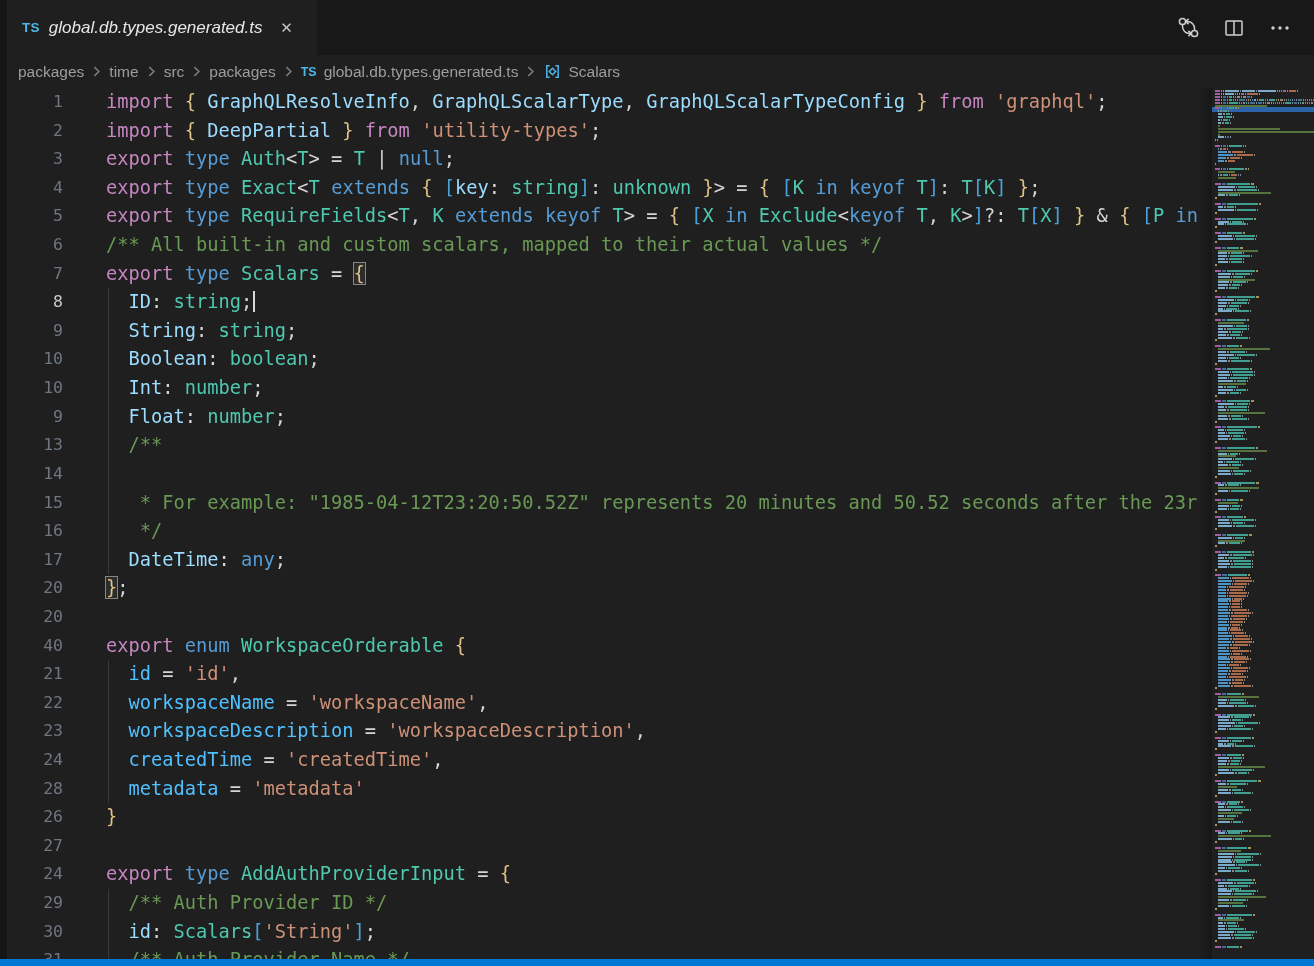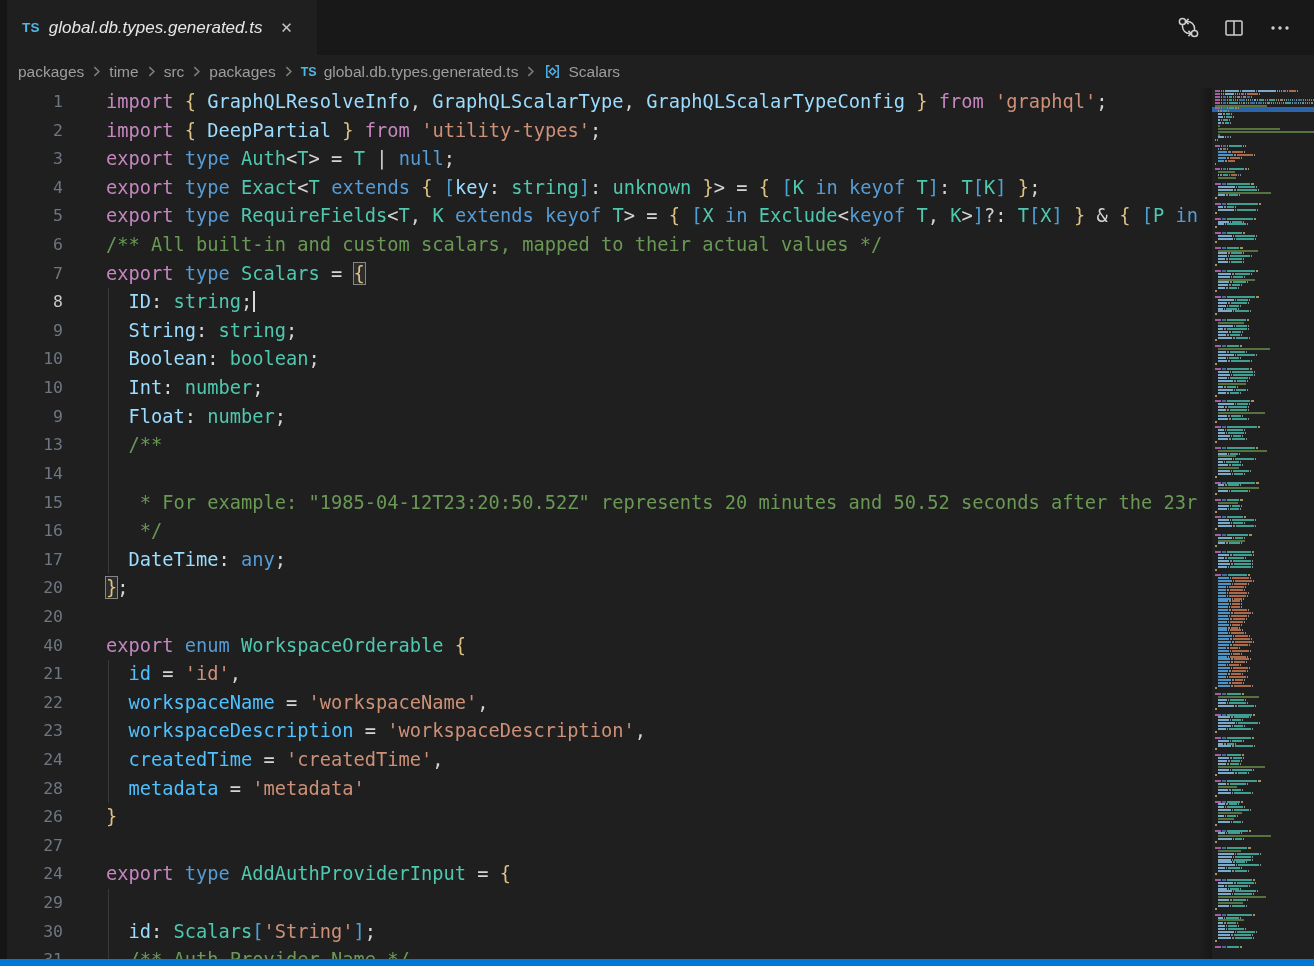--- a/index.html
+++ b/index.html
@@ -187,21 +187,21 @@
       <div class="cl"></div>
       <div class="cl"><span class="tk-kw">export</span><span class="tk-pn"> </span><span class="tk-st">enum</span><span class="tk-pn"> </span><span class="tk-ty">WorkspaceOrderable</span><span class="tk-pn"> </span><span class="tk-b1">{</span></div>
       <div class="cl"><i class="guide"></i><span class="tk-ws">  </span><span class="tk-en">id</span><span class="tk-pn"> = </span><span class="tk-str">'id'</span><span class="tk-pn">,</span></div>
       <div class="cl"><i class="guide"></i><span class="tk-ws">  </span><span class="tk-en">workspaceName</span><span class="tk-pn"> = </span><span class="tk-str">'workspaceName'</span><span class="tk-pn">,</span></div>
       <div class="cl"><i class="guide"></i><span class="tk-ws">  </span><span class="tk-en">workspaceDescription</span><span class="tk-pn"> = </span><span class="tk-str">'workspaceDescription'</span><span class="tk-pn">,</span></div>
       <div class="cl"><i class="guide"></i><span class="tk-ws">  </span><span class="tk-en">createdTime</span><span class="tk-pn"> = </span><span class="tk-str">'createdTime'</span><span class="tk-pn">,</span></div>
       <div class="cl"><i class="guide"></i><span class="tk-ws">  </span><span class="tk-en">metadata</span><span class="tk-pn"> = </span><span class="tk-str">'metadata'</span></div>
       <div class="cl"><span class="tk-b1">}</span></div>
       <div class="cl"></div>
       <div class="cl"><span class="tk-kw">export</span><span class="tk-pn"> </span><span class="tk-st">type</span><span class="tk-pn"> </span><span class="tk-ty">AddAuthProviderInput</span><span class="tk-pn"> = </span><span class="tk-b1">{</span></div>
-      <div class="cl"><i class="guide"></i><span class="tk-ws">  </span></div>
+      <div class="cl"><i class="guide"></i><span class="tk-ws">  </span><span class="tk-cm">/** Auth Provider ID */</span></div>
       <div class="cl"><i class="guide"></i><span class="tk-ws">  </span><span class="tk-var">id</span><span class="tk-pn">: </span><span class="tk-ty">Scalars</span><span class="tk-b2">[</span><span class="tk-str">'String'</span><span class="tk-b2">]</span><span class="tk-pn">;</span></div>
       <div class="cl"><i class="guide"></i><span class="tk-ws">  </span><span class="tk-cm">/** Auth Provider Name */</span></div>
     </div>
 </div>
 
 <div class="mm-shadow"></div>
 <div class="minimap" id="minimap">
     <div class="mm-band" style="top: 19px;"></div>
     <div class="mm-row" style="top: 2px;"><span class="mm-seg" style="width: 4.5px; background: rgb(160, 95, 158);"></span><span class="mm-seg" style="width: 1px; background: rgb(138, 138, 138);"></span><span class="mm-seg" style="width: 1px; background: rgb(169, 144, 83);"></span><span class="mm-seg" style="width: 14.25px; background: rgb(122, 169, 201);"></span><span class="mm-seg" style="width: 1px; background: rgb(138, 138, 138);"></span><span class="mm-seg" style="width: 13.5px; background: rgb(122, 169, 201);"></span><span class="mm-seg" style="width: 1px; background: rgb(138, 138, 138);"></span><span class="mm-seg" style="width: 18px; background: rgb(122, 169, 201);"></span><span class="mm-seg" style="width: 1px; background: rgb(138, 138, 138);"></span><span class="mm-seg" style="width: 1px; background: rgb(169, 144, 83);"></span><span class="mm-seg" style="width: 1px; background: rgb(138, 138, 138);"></span><span class="mm-seg" style="width: 3px; background: rgb(160, 95, 158);"></span><span class="mm-seg" style="width: 1px; background: rgb(138, 138, 138);"></span><span class="mm-seg" style="width: 6.75px; background: rgb(168, 106, 74);"></span><span class="mm-seg" style="width: 1px; background: rgb(138, 138, 138);"></span></div>
     <div class="mm-row" style="top: 4.9px;"><span class="mm-seg" style="width: 4.5px; background: rgb(160, 95, 158);"></span><span class="mm-seg" style="width: 1px; background: rgb(138, 138, 138);"></span><span class="mm-seg" style="width: 1px; background: rgb(169, 144, 83);"></span><span class="mm-seg" style="width: 9px; background: rgb(122, 169, 201);"></span><span class="mm-seg" style="width: 1px; background: rgb(138, 138, 138);"></span><span class="mm-seg" style="width: 1px; background: rgb(169, 144, 83);"></span><span class="mm-seg" style="width: 1px; background: rgb(138, 138, 138);"></span><span class="mm-seg" style="width: 3px; background: rgb(160, 95, 158);"></span><span class="mm-seg" style="width: 1px; background: rgb(138, 138, 138);"></span><span class="mm-seg" style="width: 11.25px; background: rgb(168, 106, 74);"></span><span class="mm-seg" style="width: 1px; background: rgb(138, 138, 138);"></span></div>

